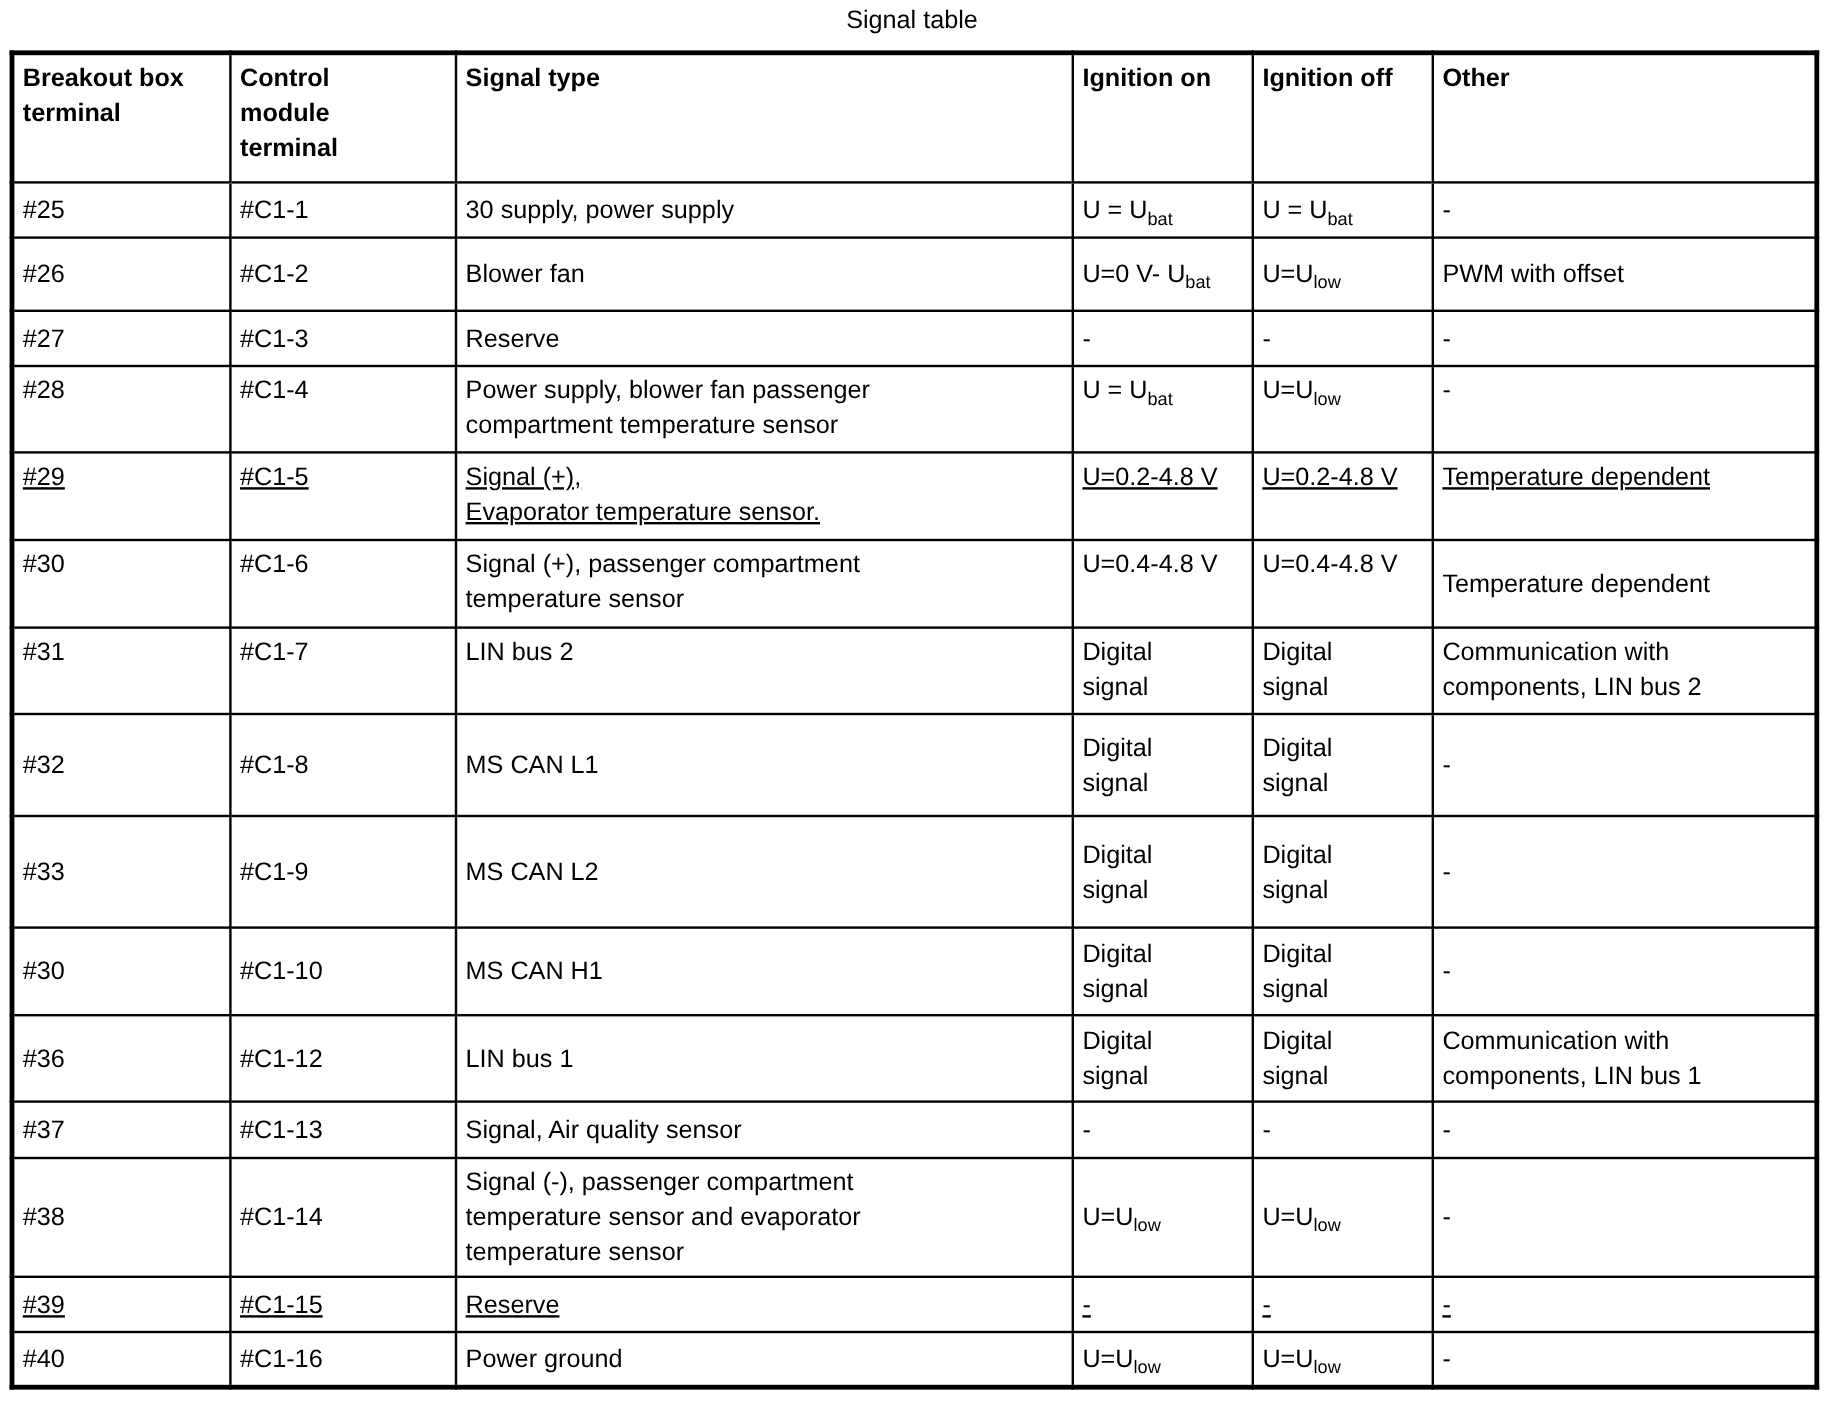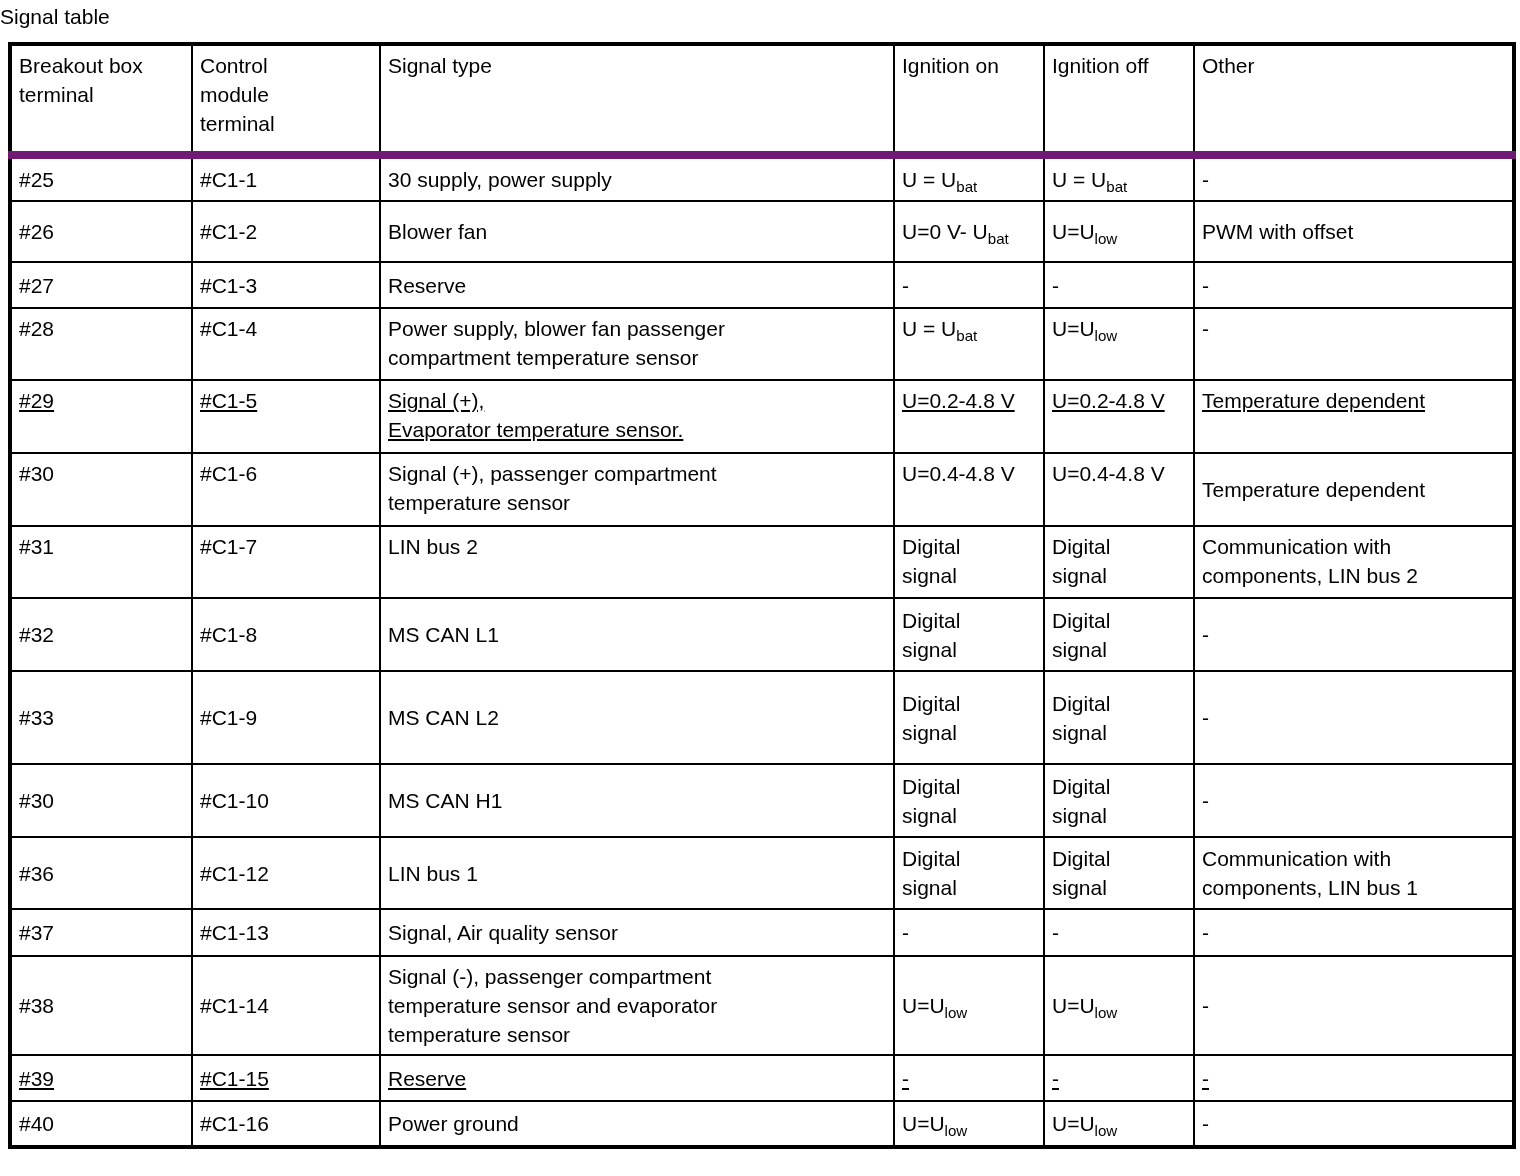--- a/index.html
+++ b/index.html
@@ -13,40 +13,41 @@
     position: relative;
     width: 1520px;
     height: 1176px;
     background: #ffffff;
     overflow: hidden;
   }
   .title {
     padding: 4px 0 13px 0;
     font-size: 21px;
     line-height: 25px;
+    text-align: center;
   }
   table.signal {
     margin-left: 8px;
     width: 1504px;
     table-layout: fixed;
     border-collapse: collapse;
     border: 4px solid #000;
     font-size: 21px;
     line-height: 29px;
   }
   table.signal th, table.signal td {
     border: 2px solid #000;
     padding: 5px 8px 5px 7px;
     text-align: left;
     overflow: hidden;
     word-wrap: break-word;
   }
   table.signal thead th {
-    border-bottom: 8px solid #701a75;
-    font-weight: normal;
+    border-bottom: 1px solid #701a75;
+    font-weight: bold;
     vertical-align: top;
     height: 95px;
   }
   td.v-top { vertical-align: top; }
   td.v-mid { vertical-align: middle; }
   sub {
     font-size: 0.72em;
     line-height: 0;
   }
 </style>
@@ -124,21 +125,21 @@
           <td class="v-mid">Temperature dependent</td>
         </tr>
         <tr style="height: 72px;">
           <td class="v-top">#31</td>
           <td class="v-top">#C1-7</td>
           <td class="v-top">LIN bus 2</td>
           <td class="v-top">Digital<br>signal</td>
           <td class="v-top">Digital<br>signal</td>
           <td class="v-top">Communication with<br>components, LIN bus 2</td>
         </tr>
-        <tr style="height: 73px; margin-top: 16px;">
+        <tr style="height: 85px; margin-top: 16px;">
           <td class="v-mid">#32</td>
           <td class="v-mid">#C1-8</td>
           <td class="v-mid">MS CAN L1</td>
           <td class="v-mid">Digital<br>signal</td>
           <td class="v-mid">Digital<br>signal</td>
           <td class="v-mid">-</td>
         </tr>
         <tr style="height: 93px;">
           <td class="v-mid">#33</td>
           <td class="v-mid">#C1-9</td>

